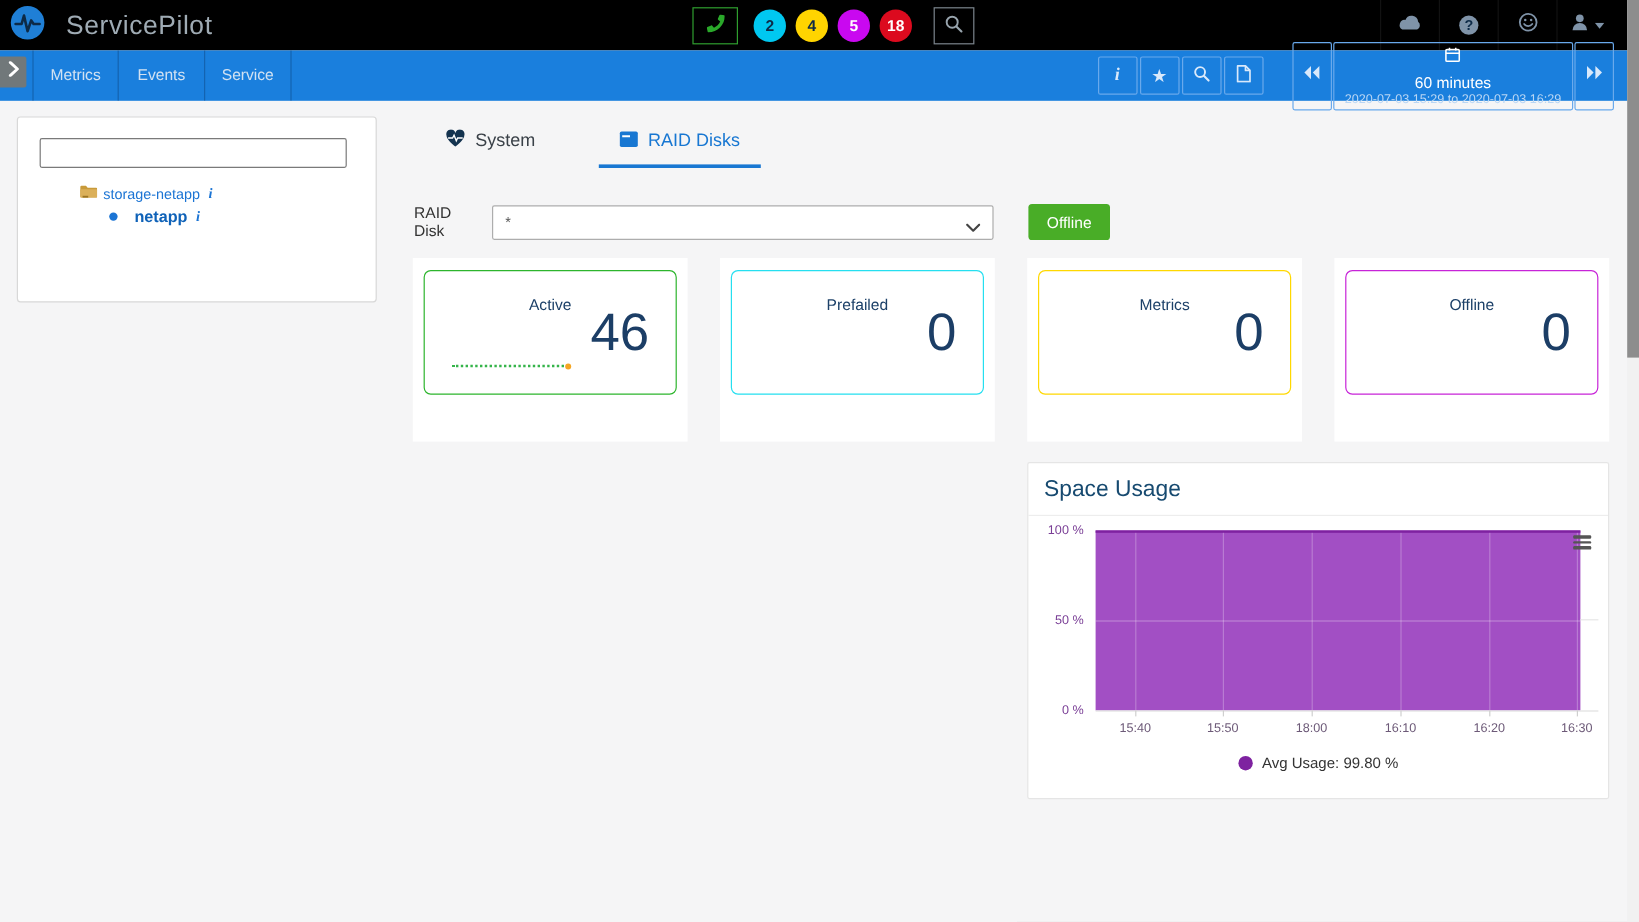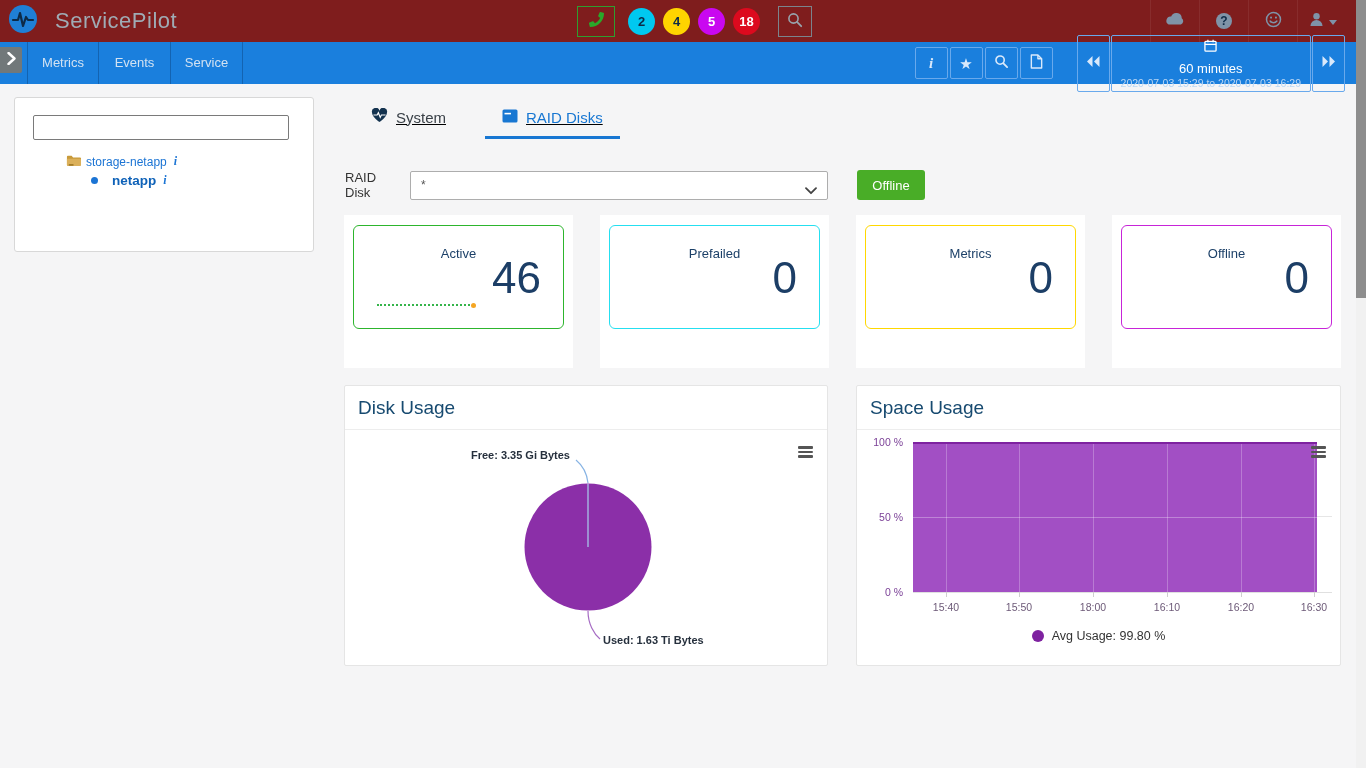--- a/index.html
+++ b/index.html
@@ -1,20 +1,20 @@
 <!DOCTYPE html>
 <html><head>
 <meta charset="utf-8">
 <style>
   * { margin:0; padding:0; box-sizing:border-box; }
   body { font-family:"Liberation Sans", sans-serif; background:#e9e9e9; }
   .screen { position:relative; width:1366px; height:768px; overflow:hidden; background:#f5f5f6; }
 
   
-  .topbar { position:absolute; left:0; top:0; width:1366px; height:42px; background:#7f1d1d; }
+  .topbar { position:absolute; left:0; top:0; width:1366px; height:42px; background:#000000; }
   .brand { position:absolute; left:8px; top:0; height:42px; display:flex; align-items:center; gap:17px; }
   .brand-text { font-size:22px; color:#9fabb4; letter-spacing:0.5px; }
   .topcenter { position:absolute; left:577px; top:5px; height:32px; display:flex; align-items:center; }
   .tbtn { width:38px; height:31px; border:1px solid; background:transparent; display:flex; align-items:center; justify-content:center; cursor:pointer; }
   .tbtn.phone { border-color:#2f9e2f; }
   .tbtn.tsearch { width:34px; border-color:#7b848c; margin-left:18px; }
   .badge { width:27px; height:27px; border-radius:50%; display:flex; align-items:center; justify-content:center; font-size:13px; font-weight:bold; cursor:pointer; }
   .badge.b0 { background:#00c8f0; color:#0d2a47; margin-left:13px; }
   .badge.b1 { background:#ffd400; color:#0d2a47; margin-left:8px; }
   .badge.b2 { background:#c908f0; color:#fff; margin-left:8px; }
@@ -50,21 +50,21 @@
   .trow { display:flex; align-items:center; gap:5px; height:19px; cursor:pointer; }
   .trow.r0 { padding-left:30px; }
   .trow.r1 { padding-left:51px; }
   .trow.r2 { padding-left:76px; }
   .tlabel { font-size:12px; color:#1b74d4; }
   .trow.r2 .tlabel { font-size:13.5px; font-weight:bold; color:#0f62b8; padding-left:9px; }
   .iinfo { font-family:"Liberation Serif", serif; font-style:italic; font-weight:bold; font-size:12px; color:#1b74d4; padding-left:2px; }
   .bullet { width:7px; height:7px; border-radius:50%; background:#1b74d4; }
 
   
-  .tabs { position:absolute; left:354px; top:99px; display:flex; gap:22px;text-decoration:underline; }
+  .tabs { position:absolute; left:354px; top:99px; display:flex; gap:36px; }
   .tab { display:flex; align-items:center; gap:8px; font-size:15px; color:#3a4148; padding:9px 17px 10px; border-bottom:3px solid transparent; cursor:pointer; }
   .tab.active { color:#1877d2; border-bottom-color:#1877d2; }
 
   
   .filterrow { position:absolute; left:345px; top:170px; display:flex; align-items:center; }
   .flabel { font-size:13px; color:#333; width:57px; }
   .selwrap { position:relative; margin-left:8px; }
   .fselect { width:418px; height:29px; border:1px solid #adadad; border-radius:2px; background:#fff; font-size:12px; color:#555; padding:0 10px; appearance:none; -webkit-appearance:none; outline:none; cursor:pointer; }
   .selcaret { position:absolute; right:11px; top:10px; pointer-events:none; }
   .searchbtn { margin-left:29px; width:68px; height:30px; background:#49ad27; color:#fff; border:none; border-radius:3px; font-size:13px; cursor:pointer; }
@@ -336,38 +336,20 @@
       </div>
     </div>
     <div class="card">
       <div class="cardbox c3">
         <div class="cardlabel">Offline</div>
         <div class="cardvalue">0</div>
       </div>
     </div>
   </div>
 
-  <div class="panel disk">
-    <div class="ptitle">Disk Usage</div>
-    <div class="pbody">
-      <div class="burger">
-          <div></div>
-          <div></div>
-          <div></div>
-        </div>
-      <svg width="484" height="235" viewBox="0 0 484 235">
-        <circle cx="243" cy="117" r="63.5" fill="#8b2fa8"></circle>
-        <line x1="243" y1="117" x2="243" y2="54" stroke="#a8c4e8" stroke-width="1.3"></line>
-        <path d="M243 53 C242 43 237 35 231 30" fill="none" stroke="#88b4e4" stroke-width="1.2"></path>
-        <path d="M243 181 C243 194 249 204 255 209" fill="none" stroke="#a66cc4" stroke-width="1.2"></path>
-      </svg>
-      <span class="pielabel pl-free">Free: 3.35 Gi Bytes</span>
-      <span class="pielabel pl-used">Used: 1.63 Ti Bytes</span>
-    </div>
-  </div>
 
   <div class="panel space">
     <div class="ptitle">Space Usage</div>
     <div class="pbody">
       <span class="ylab" style="top:6px;">100 %</span>
       <span class="ylab" style="top:81px;">50 %</span>
       <span class="ylab" style="top:156px;">0 %</span>
 
       <div class="plot">
         <div class="gv" style="left:33px;"></div>

